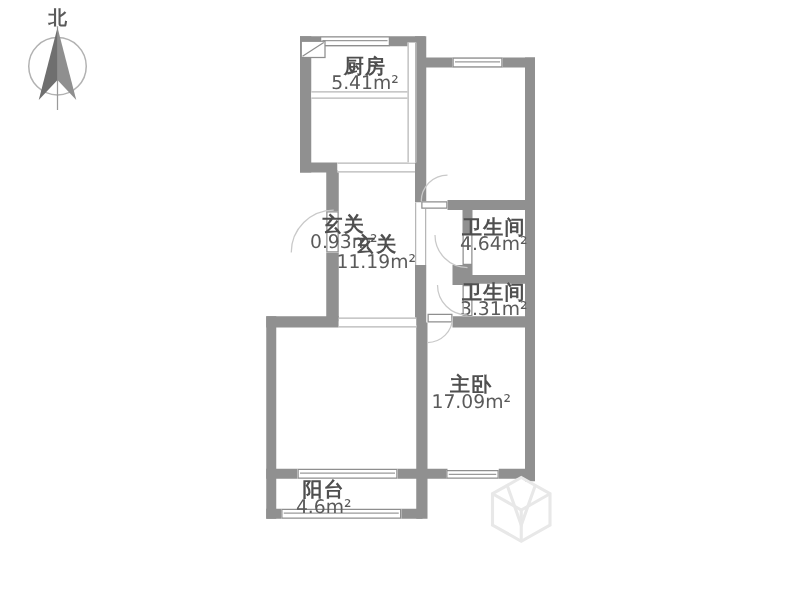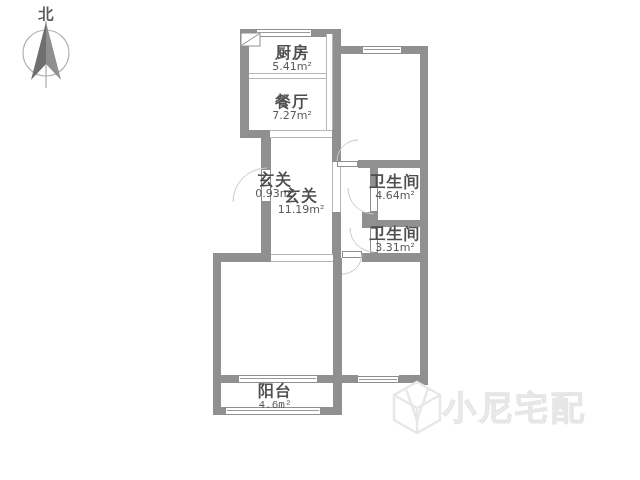--- a/index.html
+++ b/index.html
@@ -6,21 +6,21 @@
   #stage{position:relative;width:640px;height:480px;background:#ffffff;overflow:hidden;
          font-family:"DejaVu Sans","Liberation Sans",sans-serif;}
   .wall{position:absolute;background:#909090;}
   .win{position:absolute;background:#fff;border:1px solid #8e8e8e;box-sizing:border-box;}
   .win .wl{position:absolute;left:1px;right:1px;top:50%;height:1px;margin-top:-1px;background:#9a9a9a;}
   .open-h{position:absolute;background:#fff;border-top:1px solid #b6b6b6;border-bottom:1px solid #b6b6b6;box-sizing:border-box;}
   .open-v{position:absolute;background:#fff;border-left:1px solid #b6b6b6;border-right:1px solid #b6b6b6;box-sizing:border-box;}
   .doorframe{position:absolute;background:#fff;border:1px solid #8e8e8e;box-sizing:border-box;}
   .room{position:absolute;width:84px;text-align:center;color:#4f4f4f;pointer-events:none;}
   .room .rn{display:block;font-size:16px;line-height:14px;font-weight:bold;letter-spacing:1px;}
-  .room .ra{display:block;font-size:11px;line-height:13px;font-weight:normal;color:#5a5a5a;letter-spacing:0;}
+  .room .ra{display:block;font-size:15px;line-height:13px;font-weight:normal;color:#5a5a5a;letter-spacing:0;}
   #overlay{position:absolute;left:0;top:0;width:640px;height:480px;pointer-events:none;}
   #wm-text{position:absolute;left:443px;top:386px;font-size:33px;font-weight:bold;letter-spacing:3px;
            color:#f7f7f7;-webkit-text-stroke:1px #e6e6e6;white-space:nowrap;}
 </style>
 </head>
 <body>
 
 <div id="stage">
 
   <div class="wall" style="left:240px;top:29px;width:100px;height:8px;"></div>
@@ -72,41 +72,41 @@
   <div class="doorframe" style="left:261px;top:169px;width:10px;height:33px;"></div>
   <div class="doorframe" style="left:337px;top:161px;width:21px;height:6px;"></div>
   <div class="doorframe" style="left:370px;top:187px;width:8px;height:25px;"></div>
   <div class="doorframe" style="left:370px;top:228px;width:8px;height:25px;"></div>
   <div class="doorframe" style="left:342px;top:251px;width:20px;height:7px;"></div>
 
   <div class="room" style="left:250px;top:46px;">
     <span class="rn">厨房</span>
     <span class="ra">5.41m²</span>
   </div>
-  <div class="room" style="left:250px;top:95px;">
-    <span class="rn">餐厅</span>
-    <span class="ra">7.27m²</span>
-  </div>
   <div class="room" style="left:233px;top:173px;">
     <span class="rn">玄关</span>
     <span class="ra">0.93m²</span>
   </div>
   <div class="room" style="left:259px;top:189px;">
     <span class="rn">玄关</span>
     <span class="ra">11.19m²</span>
   </div>
   <div class="room" style="left:353px;top:175px;">
     <span class="rn">卫生间</span>
     <span class="ra">4.64m²</span>
   </div>
   <div class="room" style="left:353px;top:227px;">
     <span class="rn">卫生间</span>
     <span class="ra">3.31m²</span>
   </div>
-  <div class="room" style="left:233px;top:385px;font-family:Liberation Mono, monospace;">
+  <div class="room" style="left:335px;top:301px;">
+    <span class="rn">主卧</span>
+    <span class="ra">17.09m²</span>
+  </div>
+  <div class="room" style="left:217px;top:385px;">
     <span class="rn">阳台</span>
     <span class="ra">4.6m²</span>
   </div>
 
   <svg id="overlay" viewBox="0 0 640 480">
 
     <g>
       <text x="46" y="19" font-size="15" font-weight="bold" fill="#5a5a5a" text-anchor="middle" id="north-label">北</text>
       <circle cx="46" cy="53" r="23" fill="none" stroke="#b2b2b2" stroke-width="1.2"></circle>
       <line x1="46" y1="21" x2="46" y2="88" stroke="#9a9a9a" stroke-width="1"></line>
@@ -126,15 +126,14 @@
     <path d="M 362 254 A 20 20 0 0 1 342 274" fill="none" stroke="#c9c9c9" stroke-width="1"></path>
 
     <g stroke="#e8e8e8" fill="none" stroke-width="2.5">
       <polygon points="417,382 440,395 440,420 417,433 394,420 394,395"></polygon>
       <polyline points="394,395 417,408 440,395"></polyline>
       <line x1="417" y1="408" x2="417" y2="433"></line>
       <polyline points="406,389 417,420 428,389"></polyline>
     </g>
   </svg>
 
-  <div id="wm-text">小尼宅配</div>
 
 </div>
 
 </body></html>

